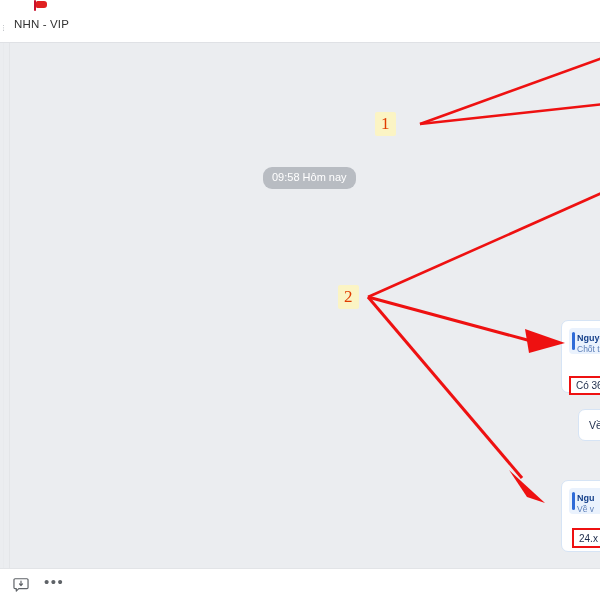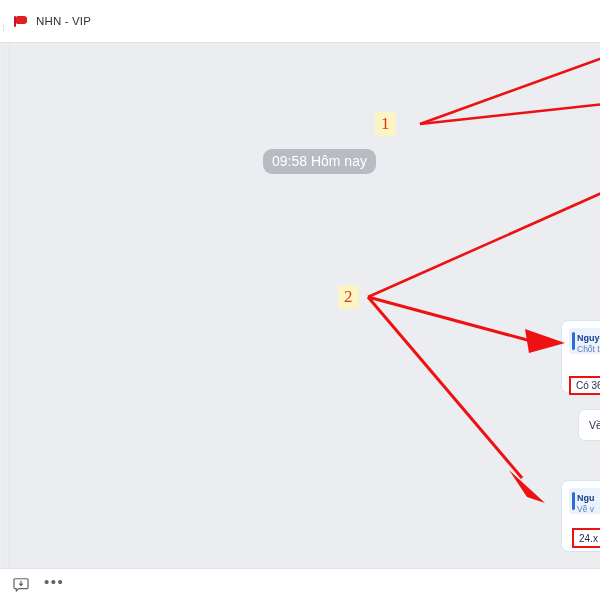--- a/index.html
+++ b/index.html
@@ -16,21 +16,21 @@
     position:absolute;left:0;top:0;width:600px;height:42px;
     background:#ffffff;box-sizing:border-box;
     display:flex;align-items:center;
   }
   .tb-edge{
     position:absolute;left:0;top:22px;width:6px;height:12px;
     color:#9aa0a6;font-size:7px;line-height:12px;overflow:hidden;
   }
   .tb-tab{
     display:flex;align-items:center;gap:7px;
-    margin-left:14px;height:42px;
+    margin-left:14px;height:42px;flex-direction:column;
   }
   .flag-icon{
     width:15px;height:11px;position:relative;flex:0 0 auto;
   }
   .flag-icon .pole{
     position:absolute;left:0;top:0;width:1.6px;height:11px;background:#c8102e;border-radius:1px;
   }
   .flag-icon .cloth{
     position:absolute;left:1.6px;top:0.5px;width:11px;height:7.5px;
     background:#e02020;border-radius:1.5px 3px 3px 1.5px;
@@ -48,23 +48,23 @@
   .left-rail{
     position:absolute;left:0;top:0;width:9px;height:100%;
     background:#ebedf0;border-right:1px solid #e3e5e8;
   }
   .left-rail:after{
     content:"";position:absolute;left:3px;top:0;width:1px;height:100%;background:#e8eaed;
   }
 
   
   .daypill{
-    position:absolute;left:263px;top:106px;
+    position:absolute;left:263px;top:124px;
     background:#b8bcc2;color:#ffffff;
-    font-size:14px;line-height:1;
+    font-size:11px;line-height:1;
     padding:5px 9px 6px;border-radius:9px;white-space:nowrap;
   }
 
   
   .msg{
     position:absolute;
     background:#ffffff;
     border:1px solid #d6e4f5;
     border-radius:7px;
     box-sizing:border-box;

